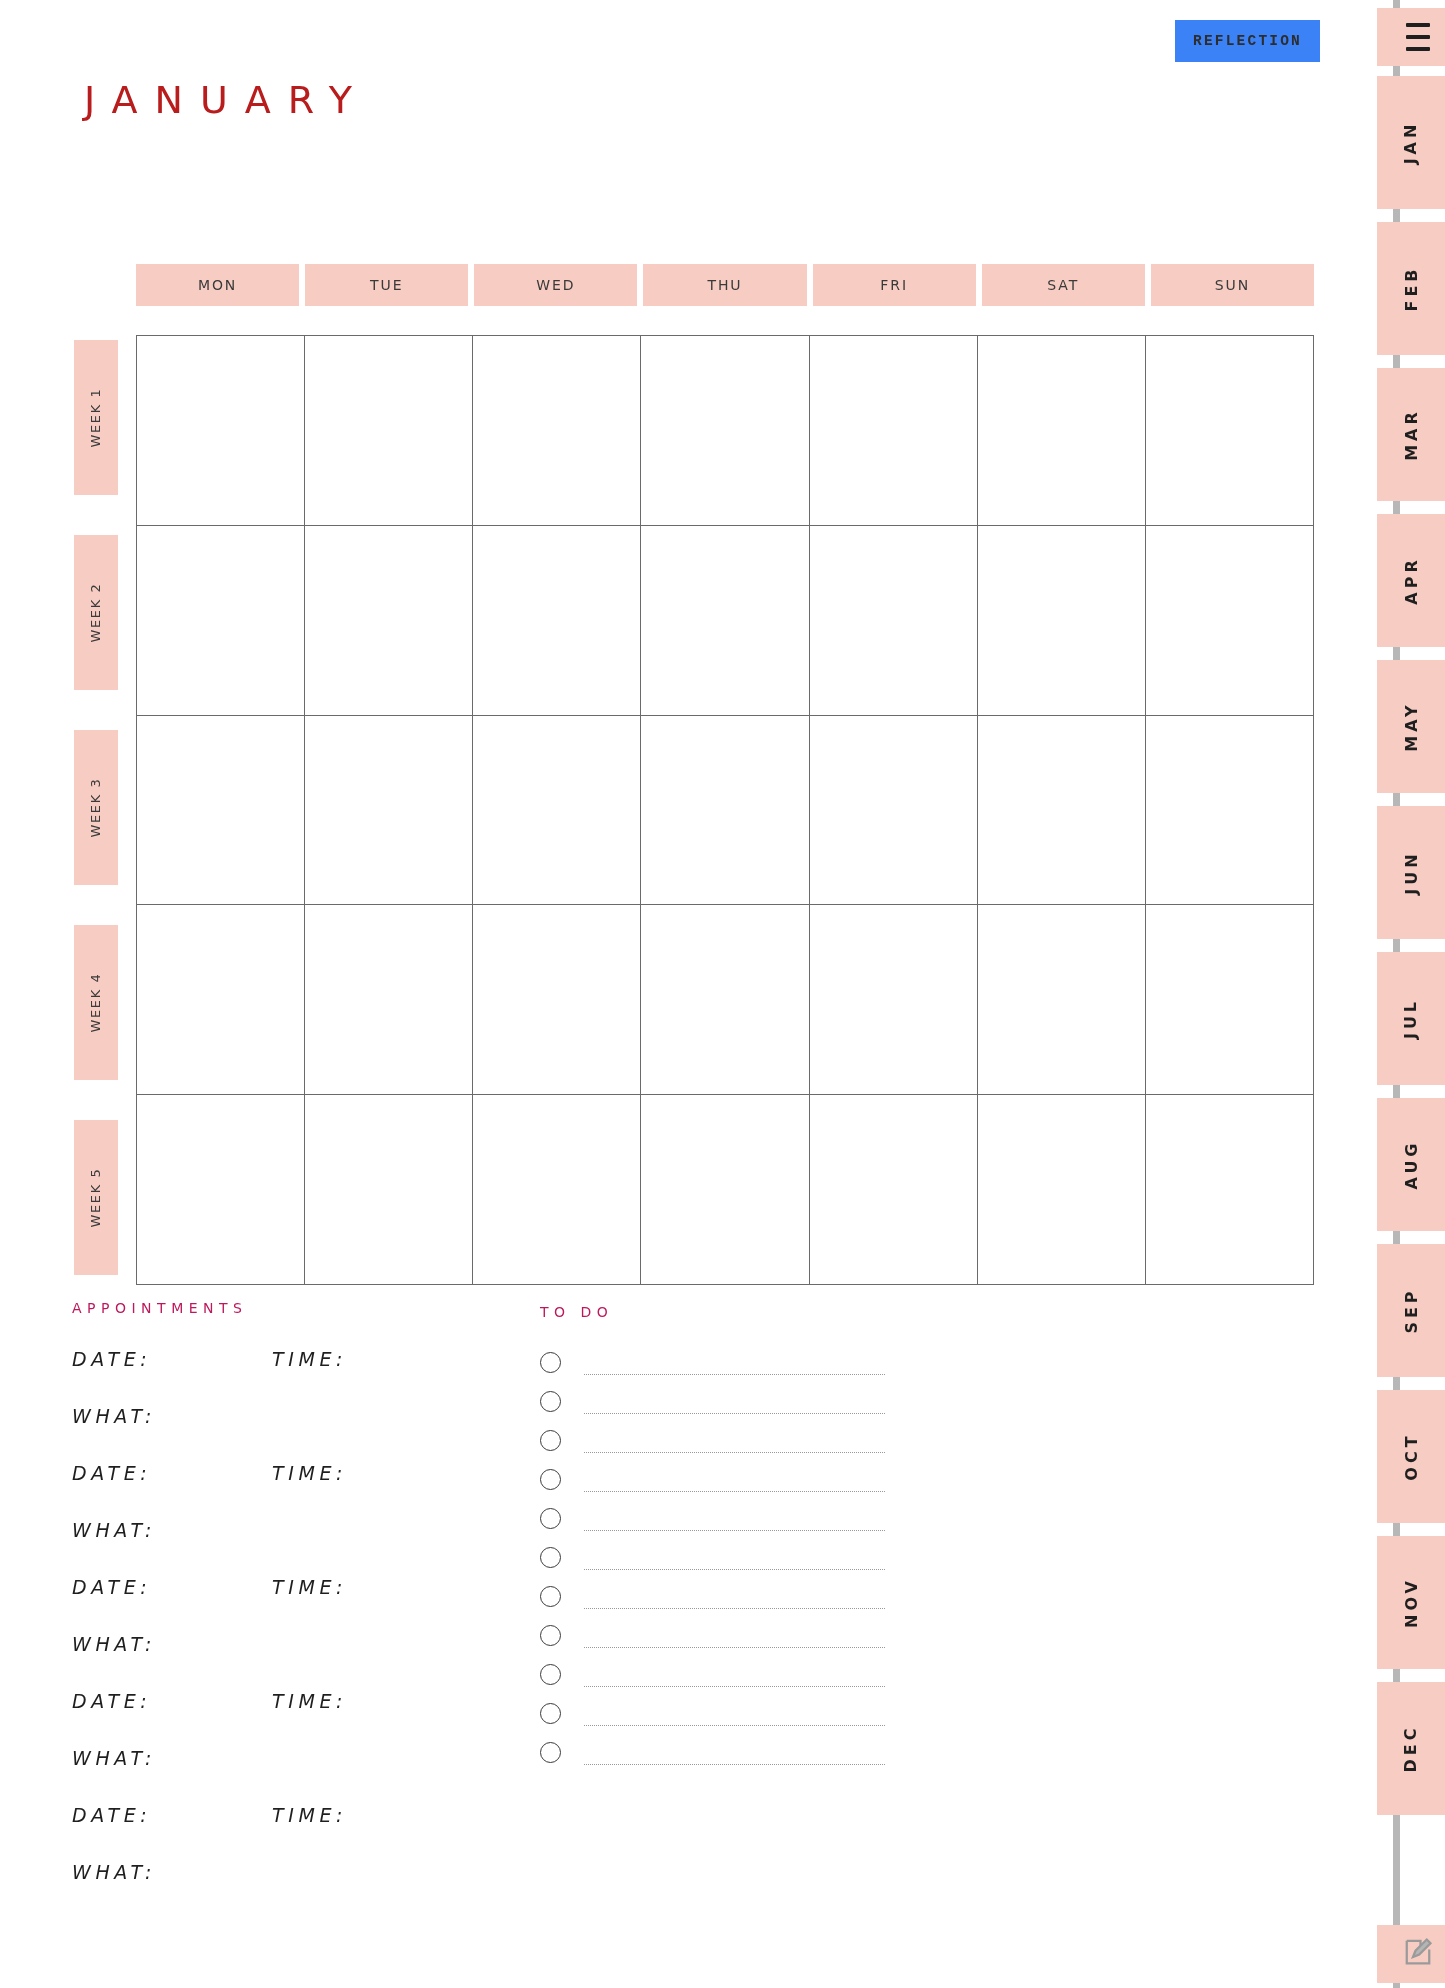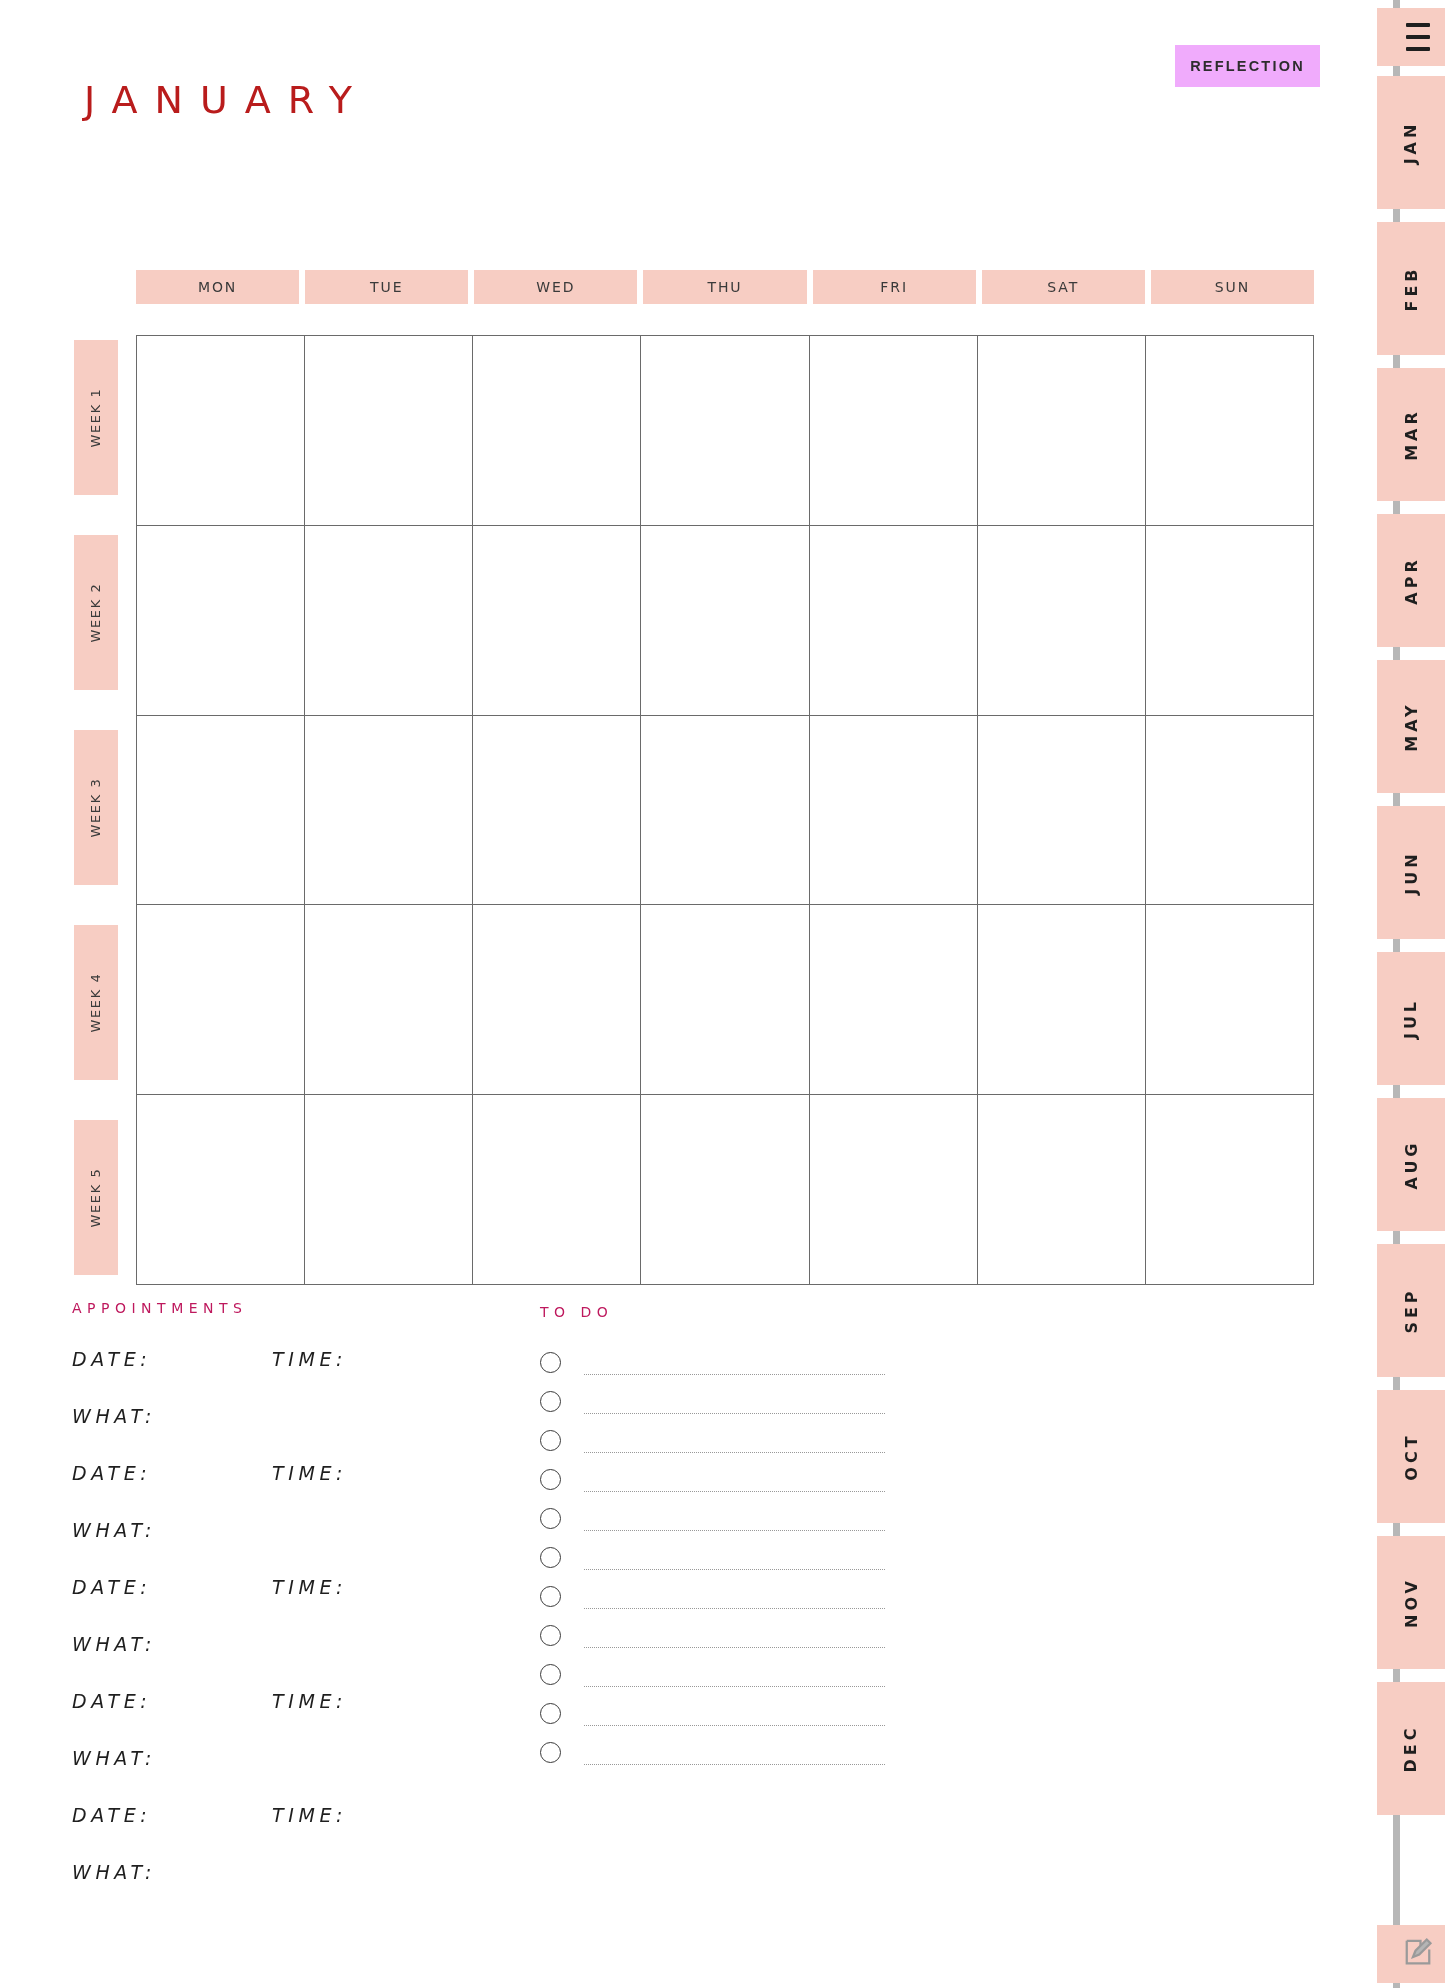--- a/index.html
+++ b/index.html
@@ -20,51 +20,50 @@
     background: #ffffff;
   }
 
   
   .reflection-btn {
     position: absolute;
     left: 1175px;
     top: 20px;
     width: 145px;
     height: 42px;
-    background: #f0abfc;
+    background: #3b82f6;
     display: flex;
     align-items: center;
     justify-content: center;
     font-size: 14.5px;
     letter-spacing: 2.2px;
     color: #2d2d2d;
     font-weight: 600;
-    font-family: Liberation Sans, sans-serif;
-    margin-top: 25px;
+    font-family: Liberation Mono, monospace;
   }
 
   
   .month-title {
     position: absolute;
     left: 84px;
     top: 78px;
     font-size: 38px;
     letter-spacing: 17px;
     color: #b91c1c;
     font-weight: 500;
     font-family: "DejaVu Sans", sans-serif;
   }
 
   
   .day-header-row {
     position: absolute;
     left: 136px;
-    top: 270px;
+    top: 264px;
     width: 1178px;
-    height: 34px;
+    height: 42px;
     display: flex;
     gap: 6px;
   }
   .day-header {
     flex: 1 1 0;
     background: #f7cdc3;
     display: flex;
     align-items: center;
     justify-content: center;
     font-size: 14px;

